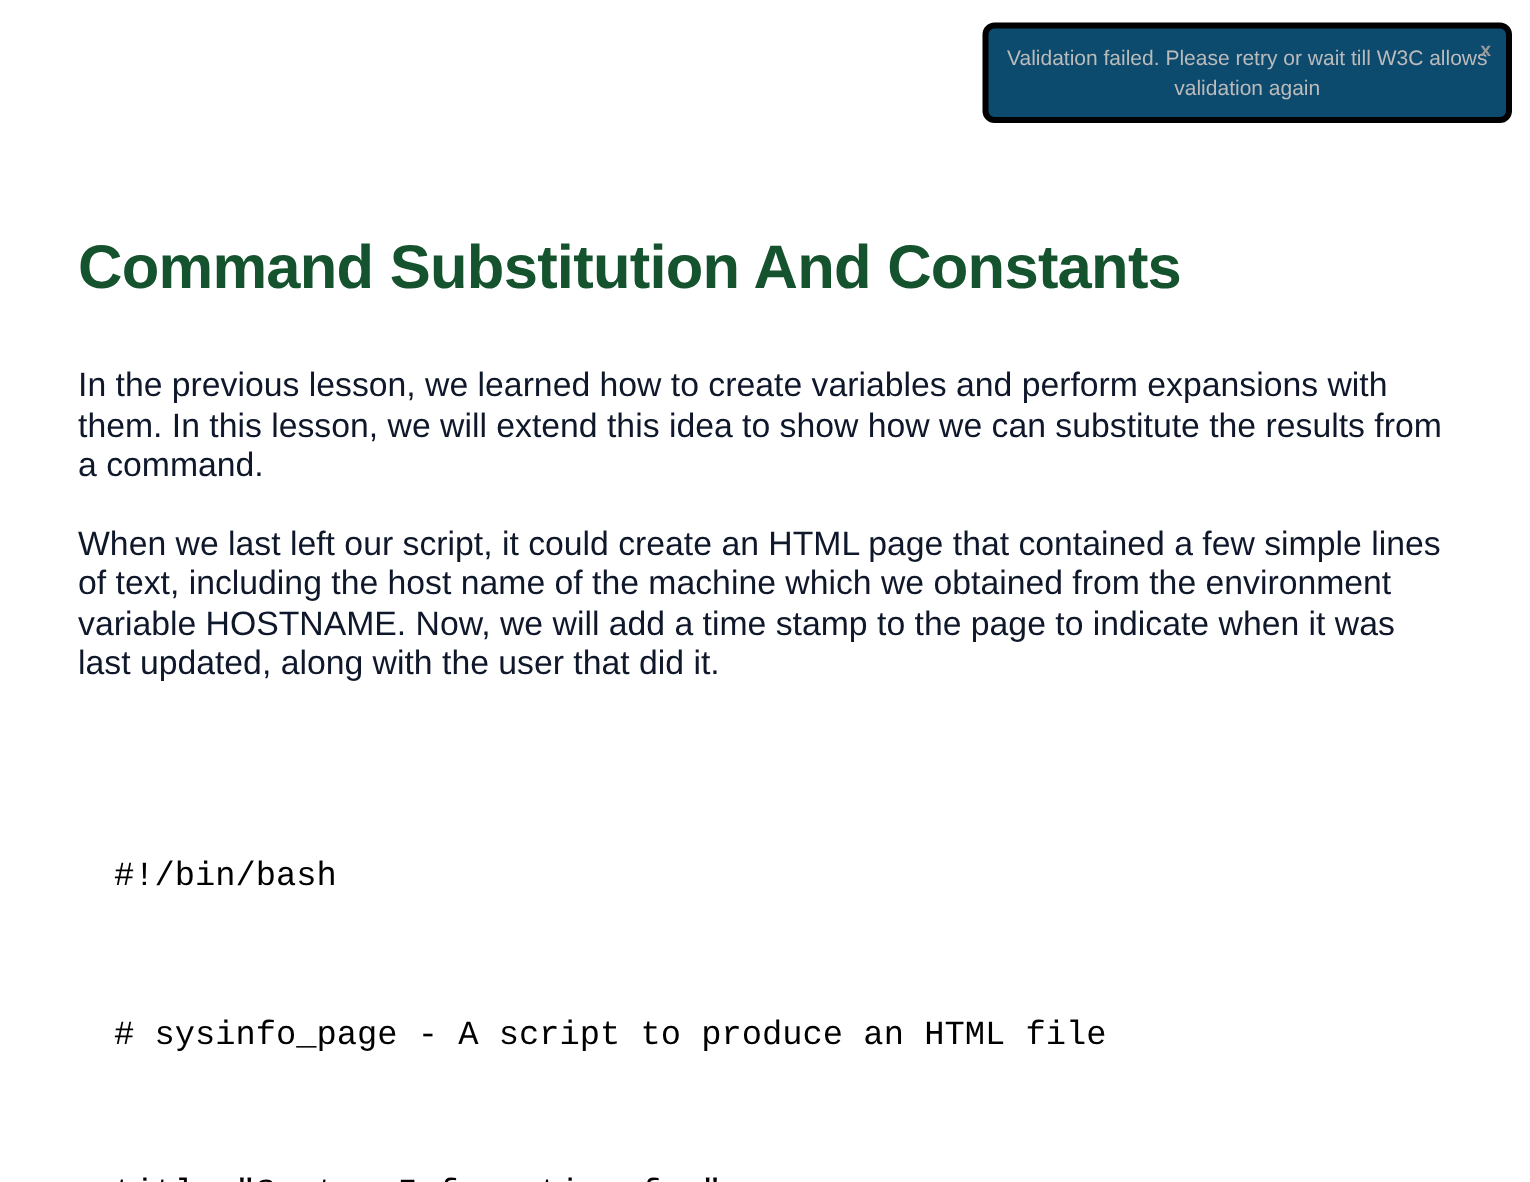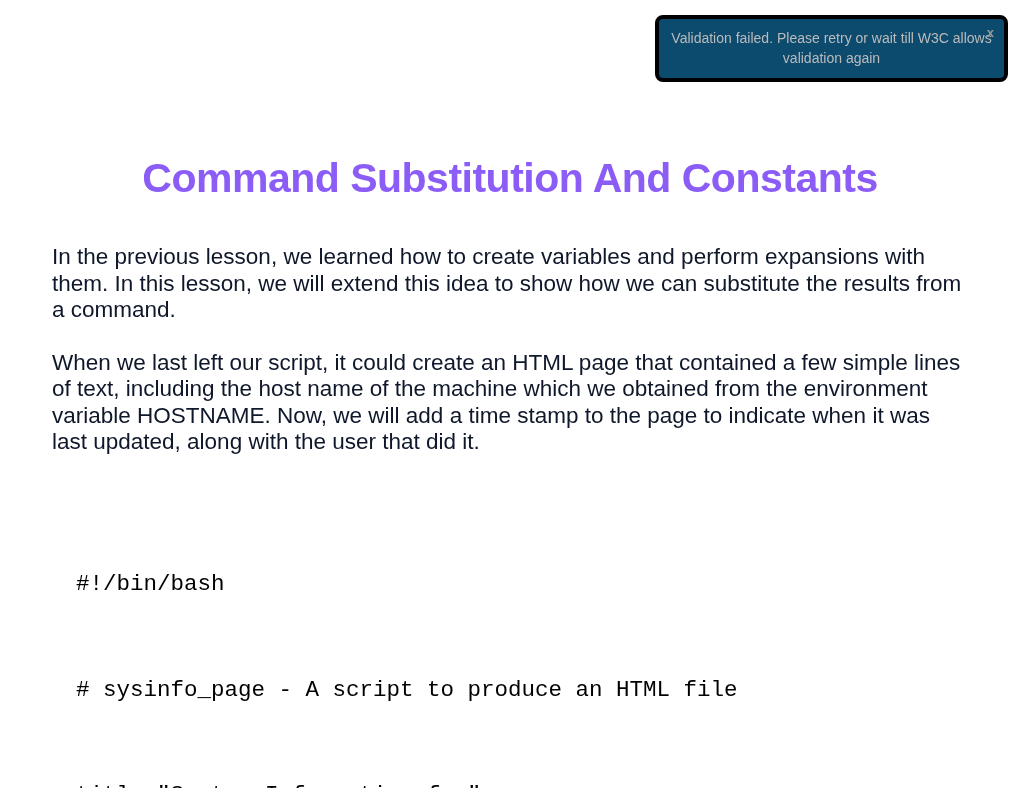--- a/index.html
+++ b/index.html
@@ -40,24 +40,23 @@
       font-weight: bold;
       cursor: pointer;
       font-family: Helvetica, Arial, sans-serif;
     }
     .content {
       padding: 155px 52px 0 52px;
     }
     .page-title {
       font-size: 41px;
       font-weight: bold;
-      color: #8b5cf6;
+      color: #14532d;
       margin-bottom: 42px;
       letter-spacing: -0.5px;
-      text-align: center;
     }
     .paragraph {
       font-size: 22.5px;
       line-height: 1.18;
       color: #0f172a;
       margin-bottom: 26px;
     }
     .code-block {
       margin-top: 62px;
       margin-left: 24px;

